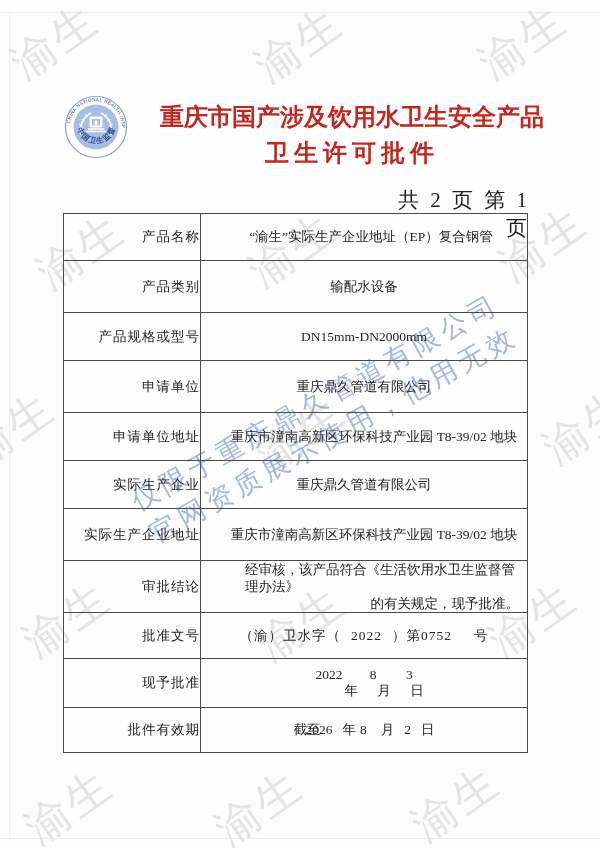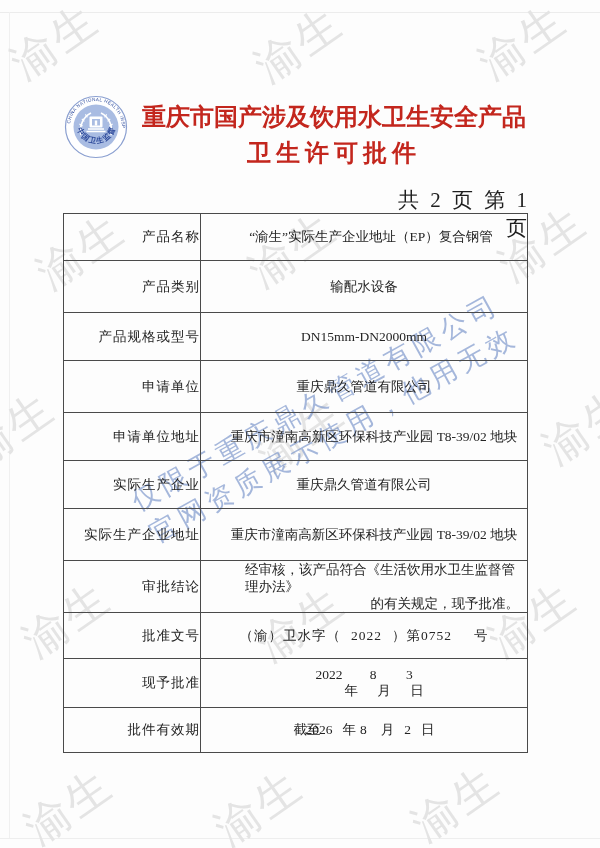--- a/index.html
+++ b/index.html
@@ -22,21 +22,21 @@
   .stamp{
     position:absolute;left:88px;top:382px;width:474px;
     transform:rotate(-29deg);text-align:center;color:rgba(112,140,198,0.62);
     pointer-events:none;
   }
   .stamp .stamp-line{font-size:27px;letter-spacing:5px;line-height:37px;white-space:nowrap;font-weight:500;}
 
   .logo{position:absolute;left:64px;top:95px;width:64px;height:64px;}
 
   .title{
-    position:absolute;left:104px;top:102px;width:460px;text-align:center;
+    position:absolute;left:122px;top:102px;width:460px;text-align:center;
     color:#c3261d;font-weight:bold;
   }
   .title .t1{font-size:24px;line-height:30px;letter-spacing:0px;}
   .title .t2{font-size:24px;line-height:30px;letter-spacing:5px;margin-top:6px;}
 
   .page-info{
     position:absolute;top:186px;left:398px;width:132px;text-align:right;
     font-size:21px;letter-spacing:3px;color:#1e1e1e;
   }
 

